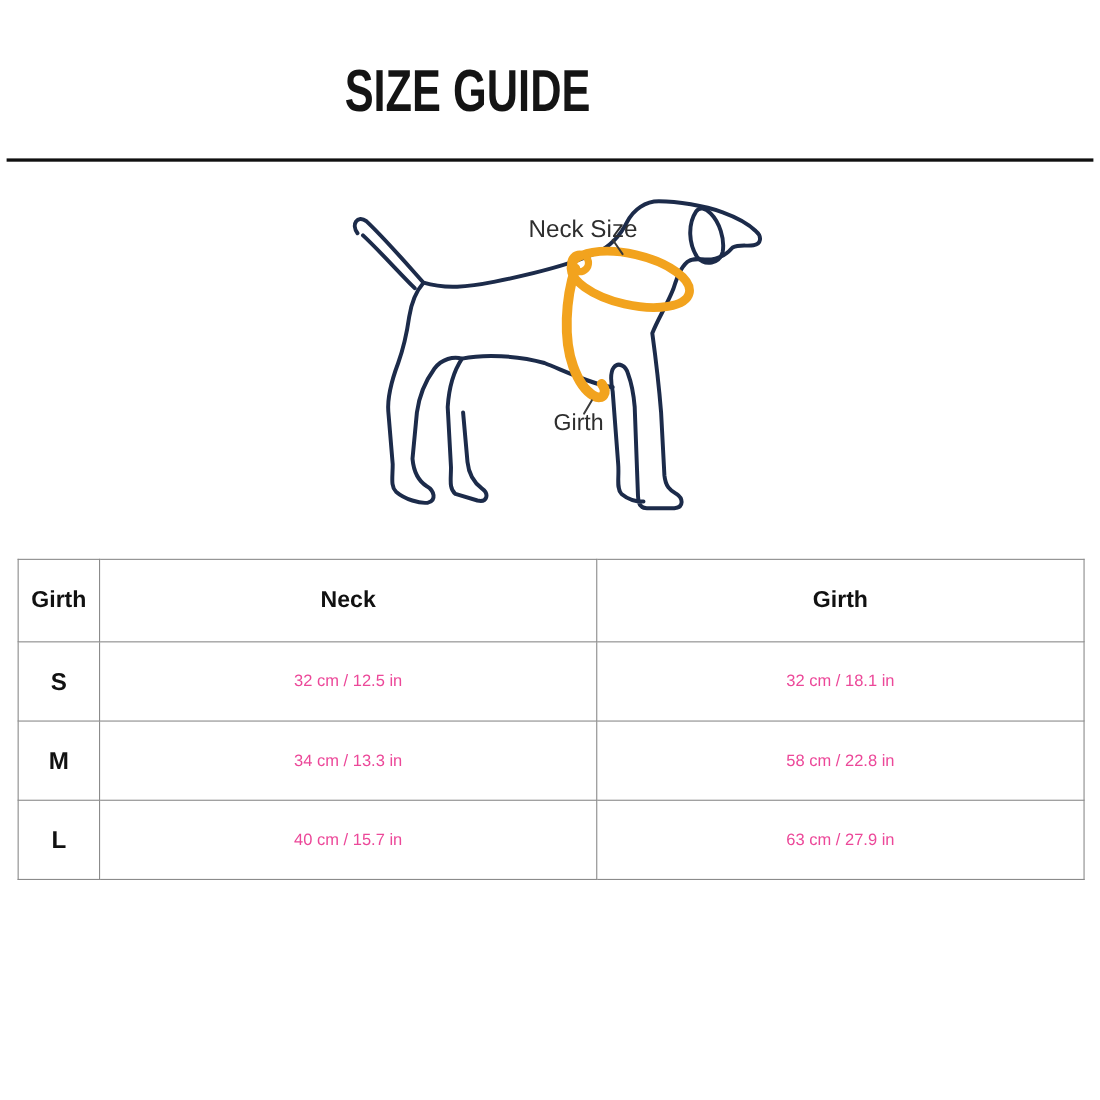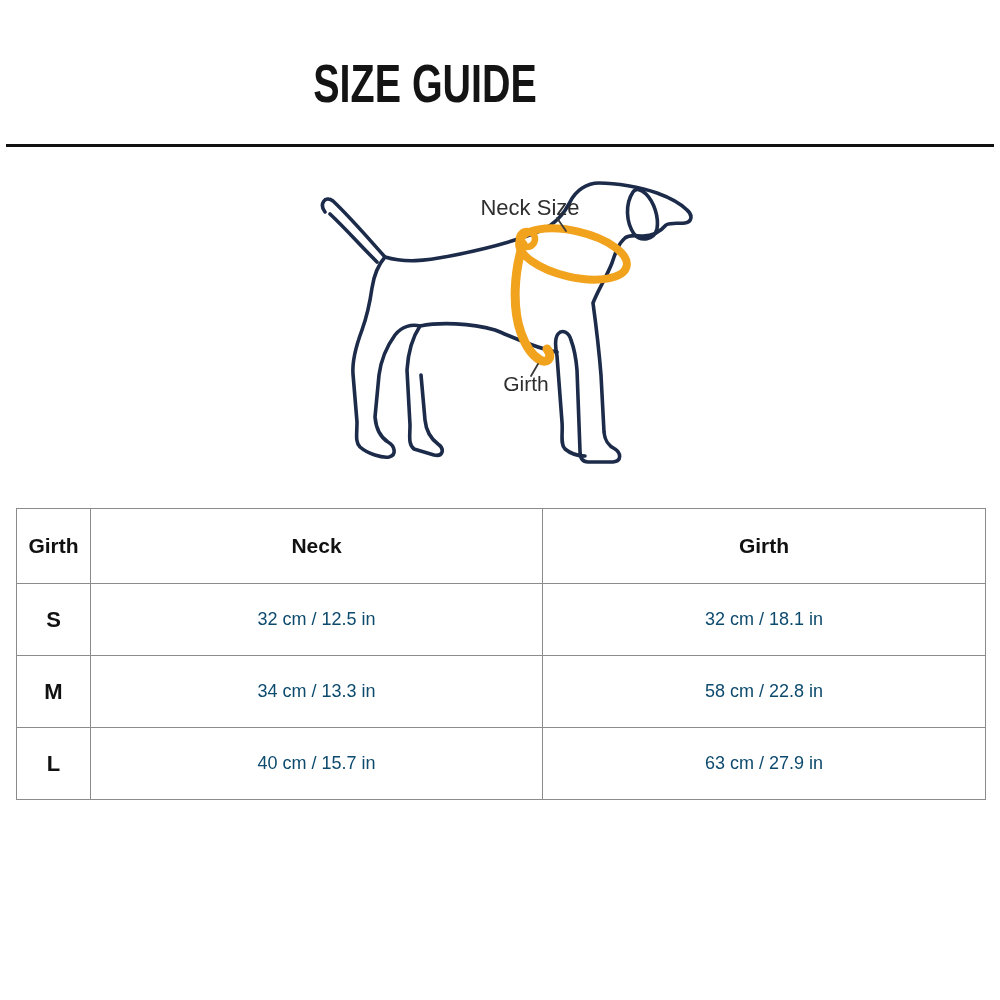--- a/index.html
+++ b/index.html
@@ -24,21 +24,21 @@
   
   .table-wrap{position:absolute;left:16px;top:508px;width:969px;}
   table.size-table{border-collapse:collapse;table-layout:fixed;width:969px;}
   .size-table th,.size-table td{
     border:1px solid #8b8b8b;text-align:center;vertical-align:middle;padding:0;
   }
   .size-table thead tr{height:75px;}
   .size-table tbody tr{height:72px;}
   .size-table th{font-size:21px;font-weight:700;color:#111;}
   td.size-cell{font-size:22px;font-weight:700;color:#111;}
-  td.val-cell{font-size:18px;font-weight:400;color:#0c4a6e;}
+  td.val-cell{font-size:15px;font-weight:400;color:#ec4899;}
 </style>
 </head>
 <body>
 
 <div id="page">
 
   <div class="title-wrap">
     <h1 class="page-title">SIZE GUIDE</h1>
   </div>
   <div class="divider"></div>

